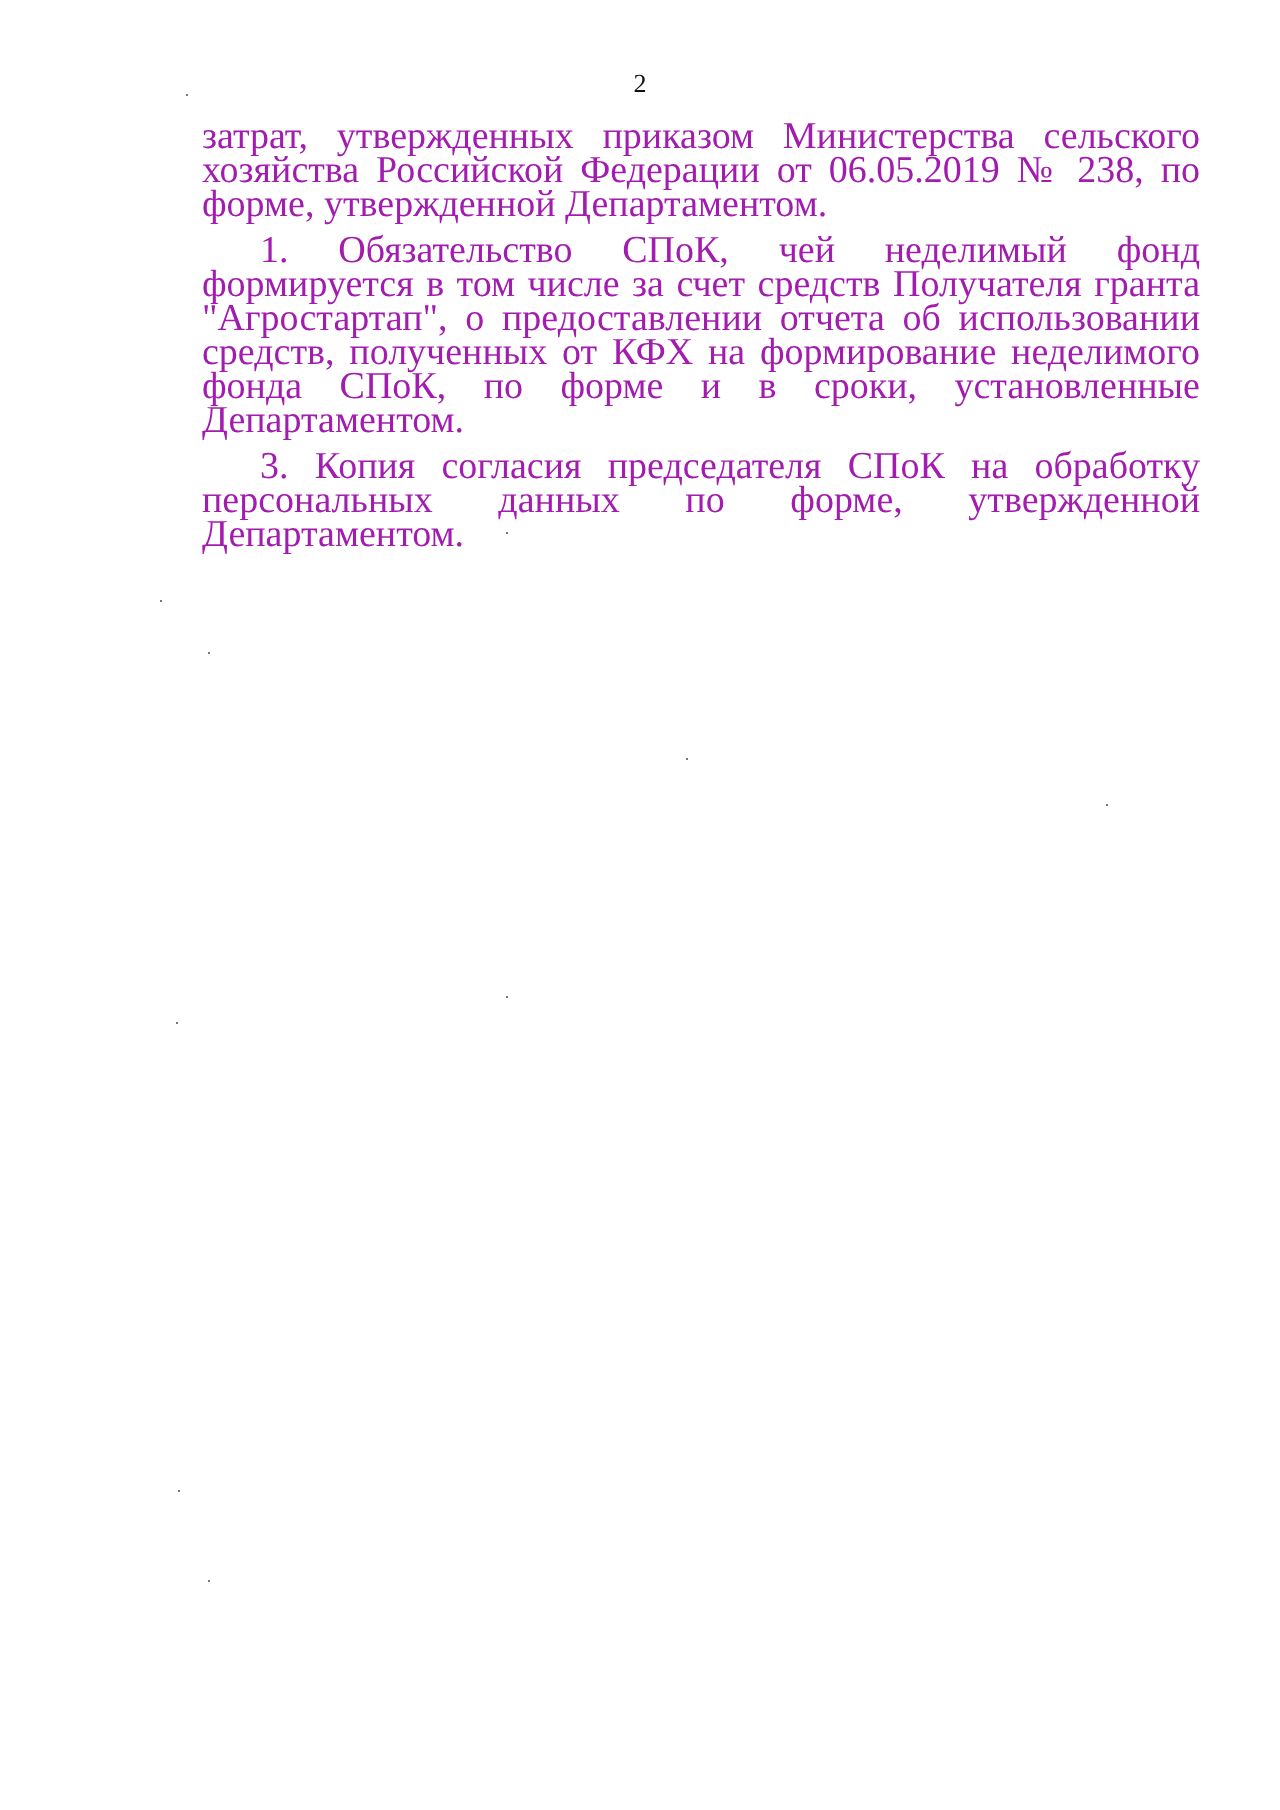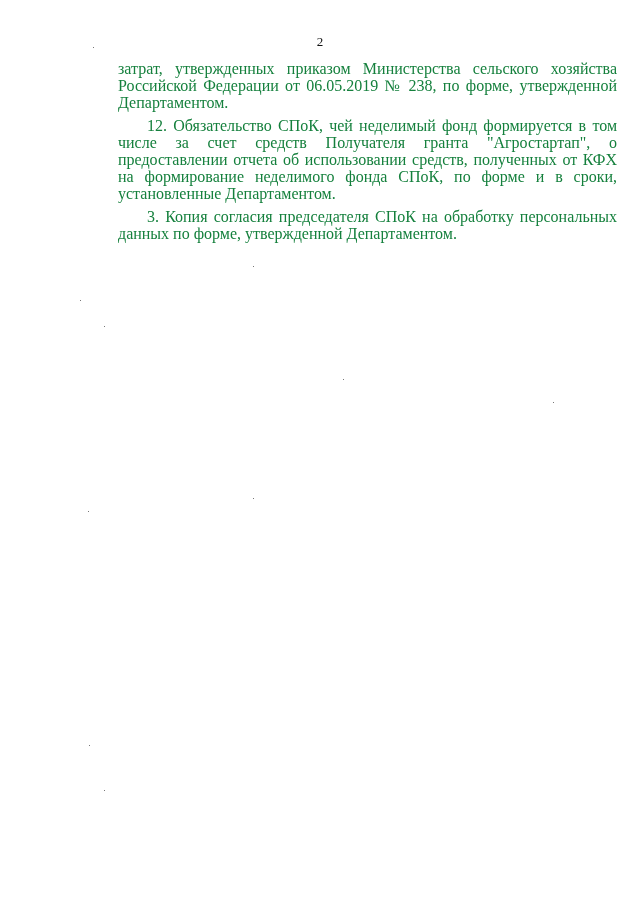--- a/index.html
+++ b/index.html
@@ -3,37 +3,37 @@
 <meta charset="utf-8">
 <style>
   html, body { margin:0; padding:0; background:#ffffff; }
   body { width:640px; height:905px; position:relative; overflow:hidden; }
   .page { position:absolute; left:0; top:0; width:640px; height:905px; background:#fff; }
   .page-number {
     position:absolute; top:34px; left:0; width:640px; text-align:center;
     font-family:"Liberation Serif", serif; font-size:13px; color:#111;
   }
   .body-text {
-    position:absolute; top:60px; left:118px; width:499px;
-    font-family:"Liberation Serif", serif; font-size:16px; line-height:17px;
-    color:#15803d; text-align:justify;
+    position:absolute; top:60px; left:101px; width:499px;
+    font-family:"Liberation Serif", serif; font-size:19px; line-height:17px;
+    color:#a21caf; text-align:justify;
   }
   .body-text p { margin:0 0 6px 0; }
   .body-text p.indent { text-indent:29px; }
   .speck { position:absolute; background:#777; width:1px; height:1px; }
 </style>
 </head>
 <body>
 
 <div class="page">
   <div class="page-number">2</div>
 
   <div class="body-text">
     <p>затрат, утвержденных приказом Министерства сельского хозяйства Российской Федерации от 06.05.2019 № 238, по форме, утвержденной Департаментом.</p>
-    <p class="indent">12. Обязательство СПоК, чей неделимый фонд формируется в том числе за счет средств Получателя гранта "Агростартап", о предоставлении отчета об использовании средств, полученных от КФХ на формирование неделимого фонда СПоК, по форме и в сроки, установленные Департаментом.</p>
+    <p class="indent">1. Обязательство СПоК, чей неделимый фонд формируется в том числе за счет средств Получателя гранта "Агростартап", о предоставлении отчета об использовании средств, полученных от КФХ на формирование неделимого фонда СПоК, по форме и в сроки, установленные Департаментом.</p>
     <p class="indent">3. Копия согласия председателя СПоК на обработку персональных данных по форме, утвержденной Департаментом.</p>
   </div>
 
   <div class="speck" style="left:93px;top:47px;"></div>
   <div class="speck" style="left:80px;top:300px;"></div>
   <div class="speck" style="left:104px;top:326px;"></div>
   <div class="speck" style="left:343px;top:379px;"></div>
   <div class="speck" style="left:88px;top:511px;"></div>
   <div class="speck" style="left:253px;top:266px;"></div>
   <div class="speck" style="left:553px;top:402px;"></div>

